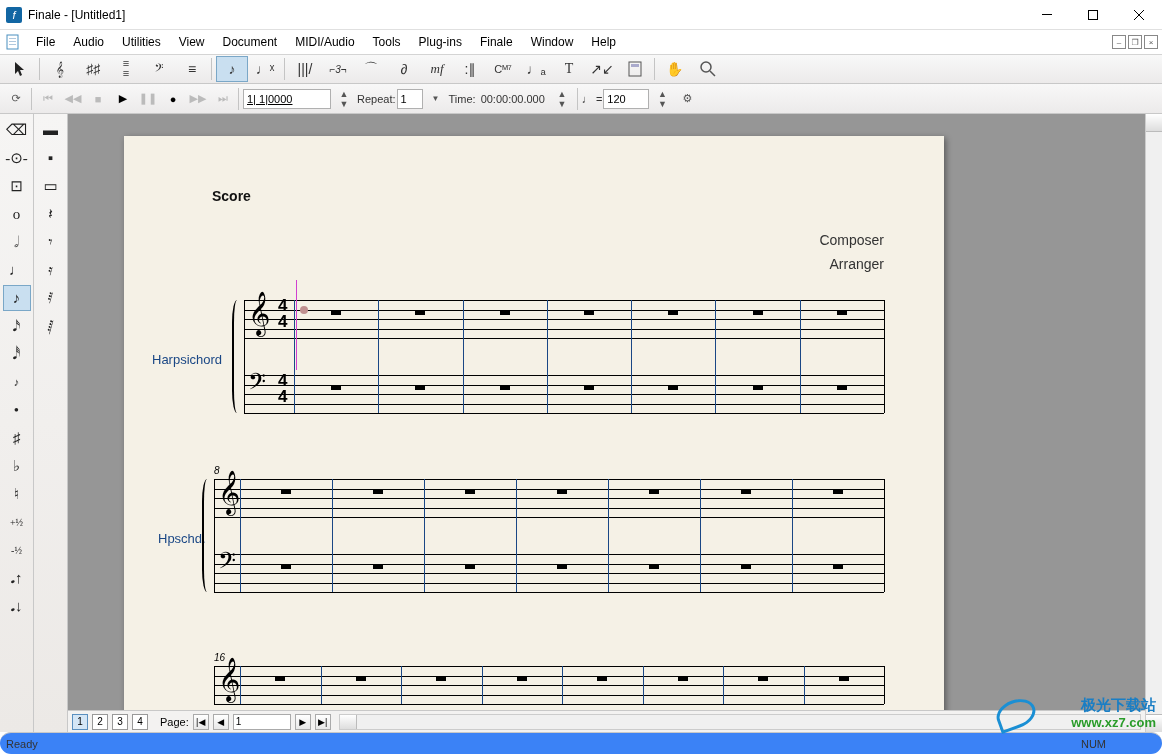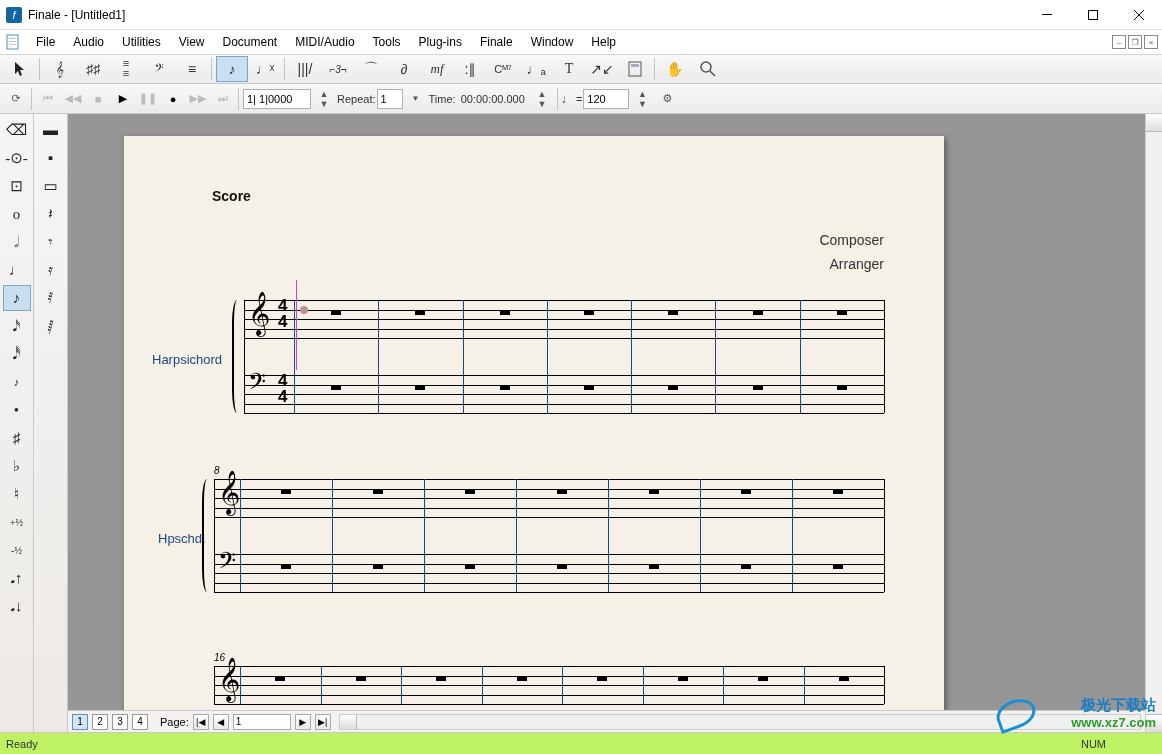--- a/index.html
+++ b/index.html
@@ -61,21 +61,21 @@
 .cursor-line { position: absolute; left: 52px; top: -20px; width: 1px; height: 90px; background: #d040d0; }
 
 .bottombar { height: 22px; background: #f3f2f1; border-top: 1px solid #c8c8c8; display: flex; align-items: center; font-size: 11px; color: #000; padding: 0 4px; gap: 4px; }
 .tab { width: 16px; height: 16px; border: 1px solid #999; background: #fff; display: flex; align-items: center; justify-content: center; font-size: 10px; }
 .tab.active { background: #d4e6f6; border-color: #5a8fbf; }
 .bottombar input { width: 58px; height: 16px; border: 1px solid #aaa; font-size: 10px; padding: 0 2px; }
 .navbtn { width: 16px; height: 16px; border: 1px solid #aaa; background: linear-gradient(#fff,#e8e8e8); display: flex; align-items: center; justify-content: center; font-size: 9px; }
 .hscroll { flex: 1; margin-left: 4px; height: 16px; background: #f0f0f0; border: 1px solid #ccc; position: relative;}
 .hscroll::before { content:''; position:absolute; left:0; top:0; bottom:0; width: 16px; background: linear-gradient(#fff,#ddd); border-right:1px solid #bbb;}
 
-.statusbar { height: 22px; background: #bef264; border-top: 1px solid #c8c8c8; display: flex; align-items: center; font-size: 11px; color: #333; padding: 0 6px; }
+.statusbar { height: 22px; background: #3b82f6; border-top: 1px solid #c8c8c8; display: flex; align-items: center; font-size: 11px; color: #333; padding: 0 6px; border-radius: 11px; }
 .statusbar .num { margin-left: auto; margin-right: 50px; }
 
 .vscroll { width: 17px; background: #f0f0f0; border-left: 1px solid #ccc; position: relative; }
 .vscroll::before { content:''; position:absolute; top:0; left:0; right:0; height:17px; background: linear-gradient(#fff,#ddd); border-bottom:1px solid #bbb; }
 .vscroll::after { content:''; position:absolute; bottom:0; left:0; right:0; height:17px; background: linear-gradient(#fff,#ddd); border-top:1px solid #bbb; }
 
 .watermark { position: absolute; right: 6px; bottom: 24px; font-size: 13px; color: #2a9c2a; font-weight: bold; text-align: right; margin-top: 8px; }
 .watermark .w1 { color: #1a7ec4; font-size: 15px; }
 .wm-logo { position: absolute; right: 126px; bottom: 26px; width: 40px; height: 28px; border: 3px solid #1a8fd4; border-radius: 50% 50% 50% 0; transform: rotate(-20deg); }
 
@@ -180,21 +180,21 @@
   <div class="sep"></div>
   <div class="play-btn disabled">⏮</div>
   <div class="play-btn disabled">◀◀</div>
   <div class="play-btn disabled">■</div>
   <div class="play-btn" style="color:#000">▶</div>
   <div class="play-btn disabled">❚❚</div>
   <div class="play-btn" style="color:#000">●</div>
   <div class="play-btn disabled">▶▶</div>
   <div class="play-btn disabled">⏭</div>
   <div class="sep"></div>
-  <input style="width: 68px;" value="1| 1|0000">
+  <input style="width: 88px; text-decoration: underline;" value="1| 1|0000">
   <div class="play-btn" style="font-size:9px;flex-direction:column">▲<br>▼</div>
   <span>Repeat:</span>
   <input style="width: 26px;" value="1">
   <div class="play-btn" style="font-size:8px">▼</div>
   <span>Time:</span>
   <span style="margin:0 4px">00:00:00.000</span>
   <div class="play-btn" style="font-size:9px;flex-direction:column">▲<br>▼</div>
   <div class="sep"></div>
   <span>♩ =</span>
   <input style="width: 46px;" value="120">

